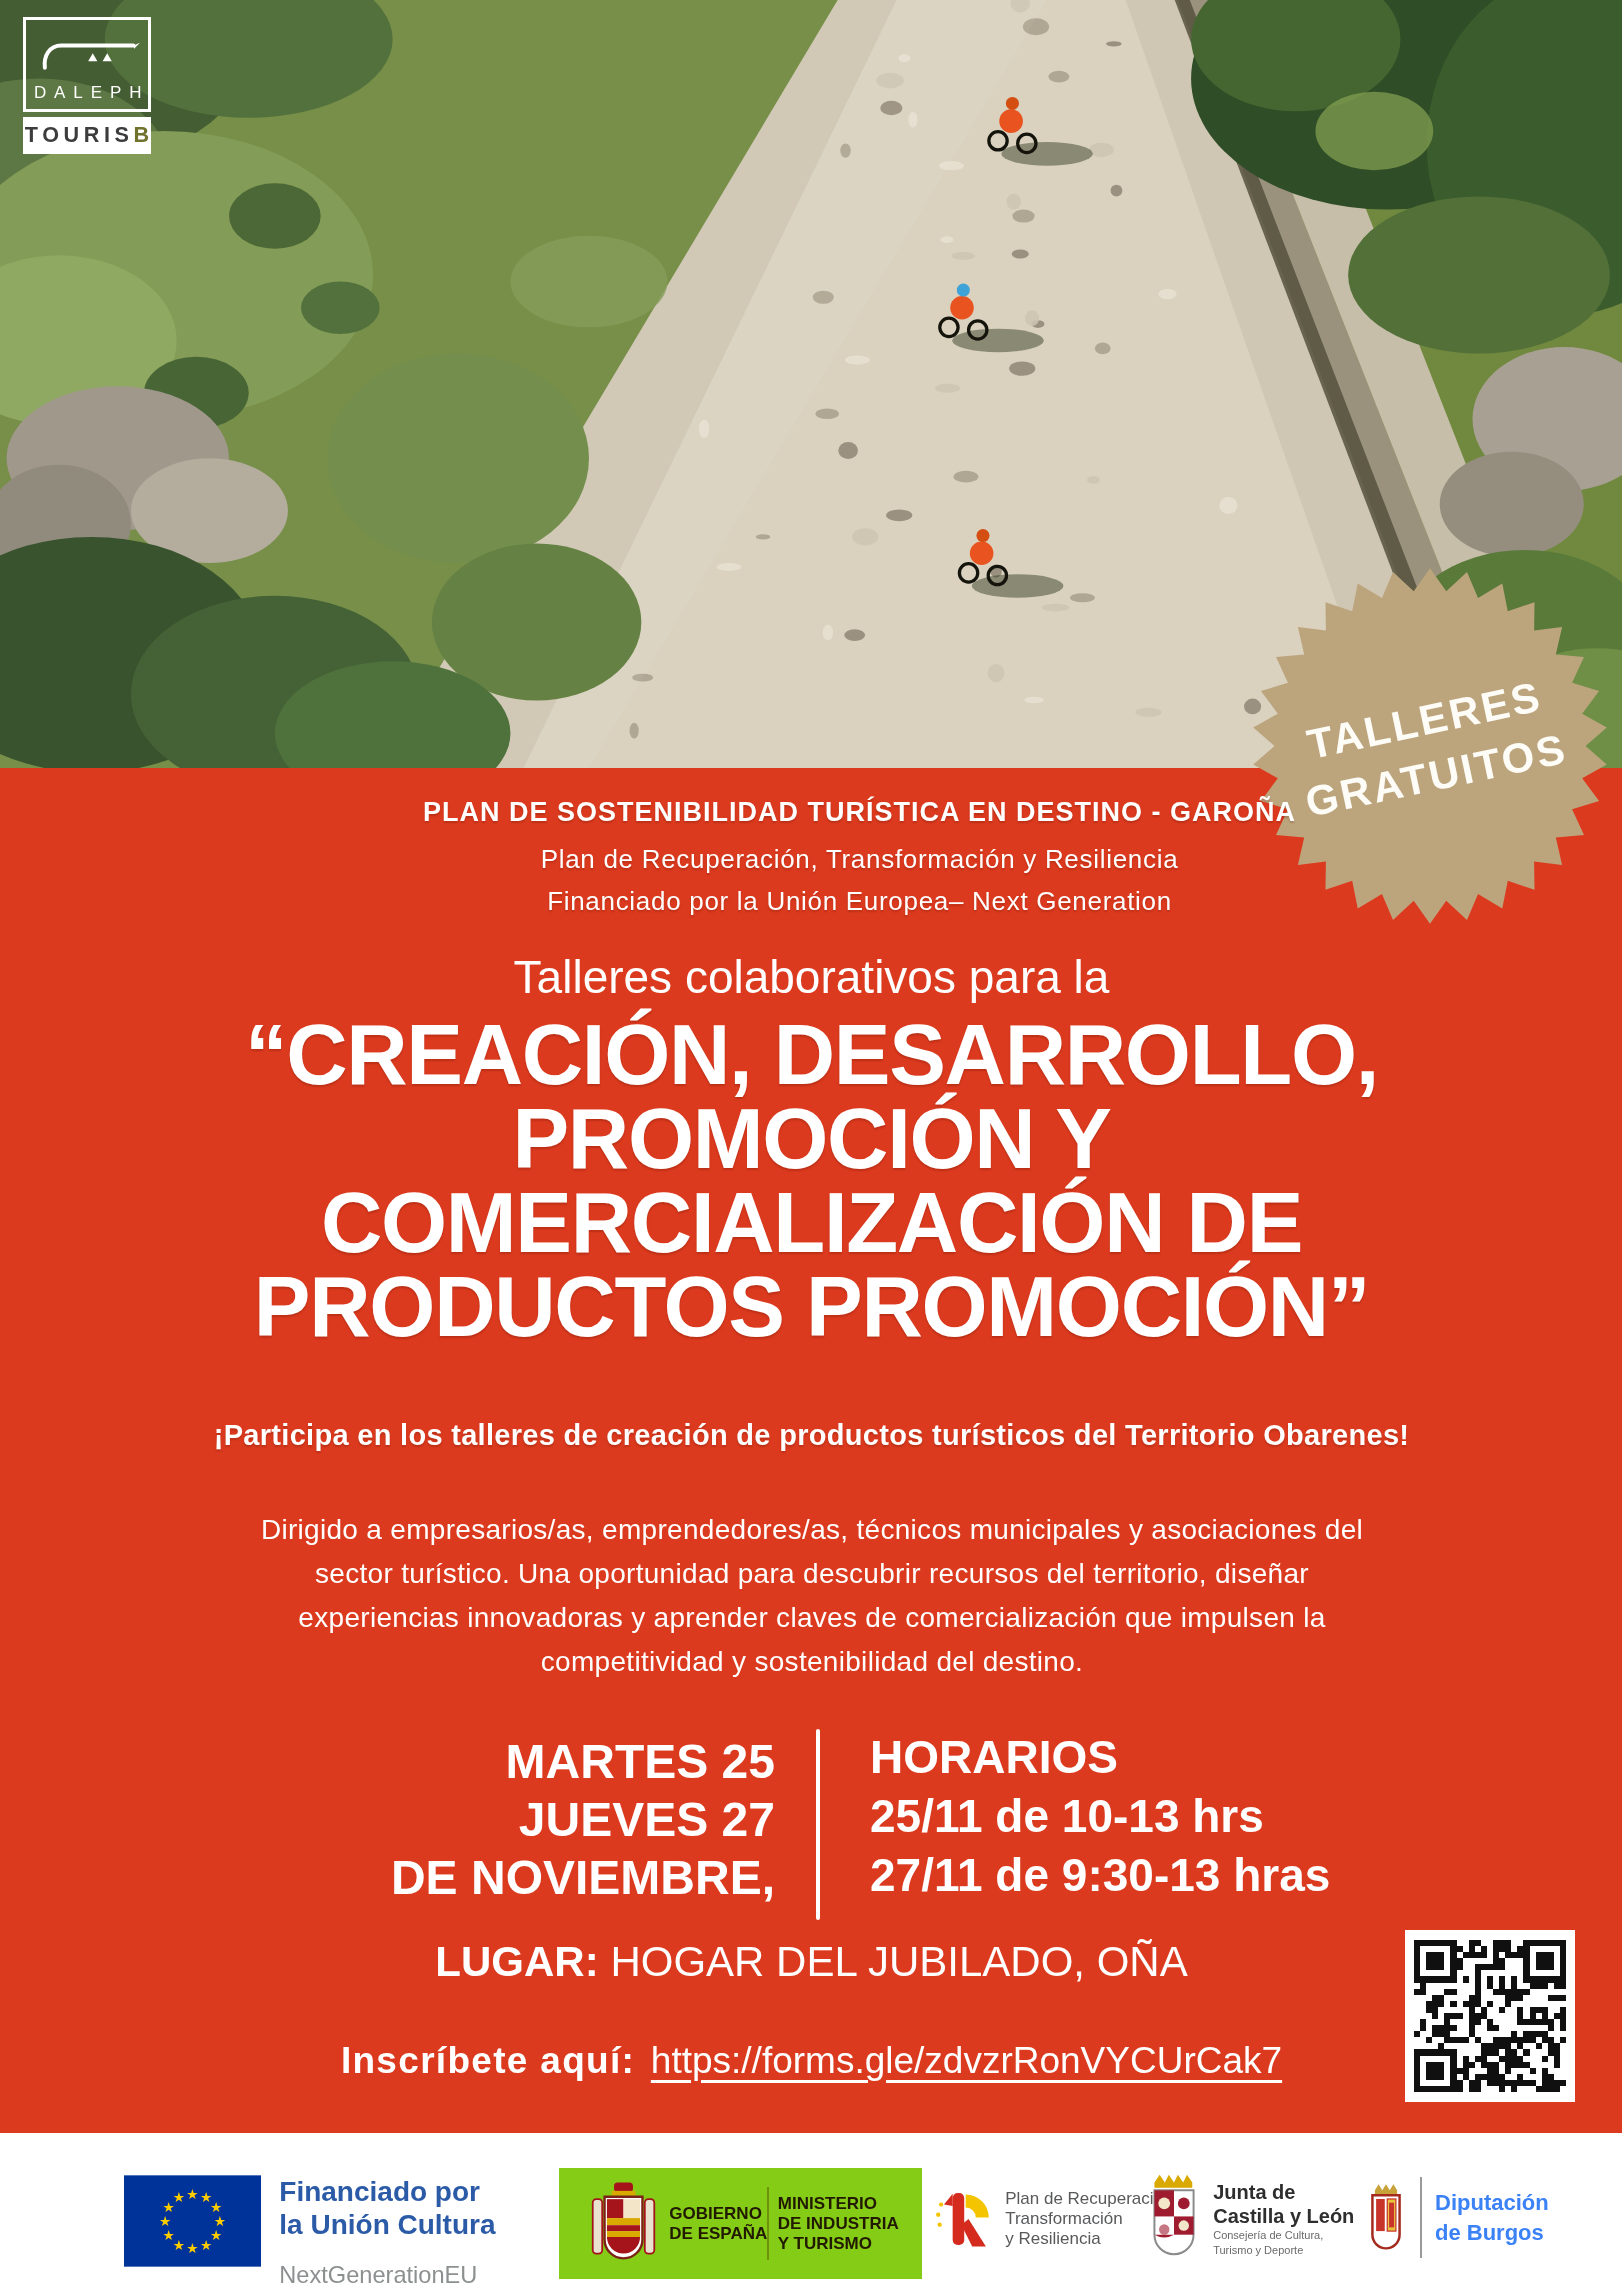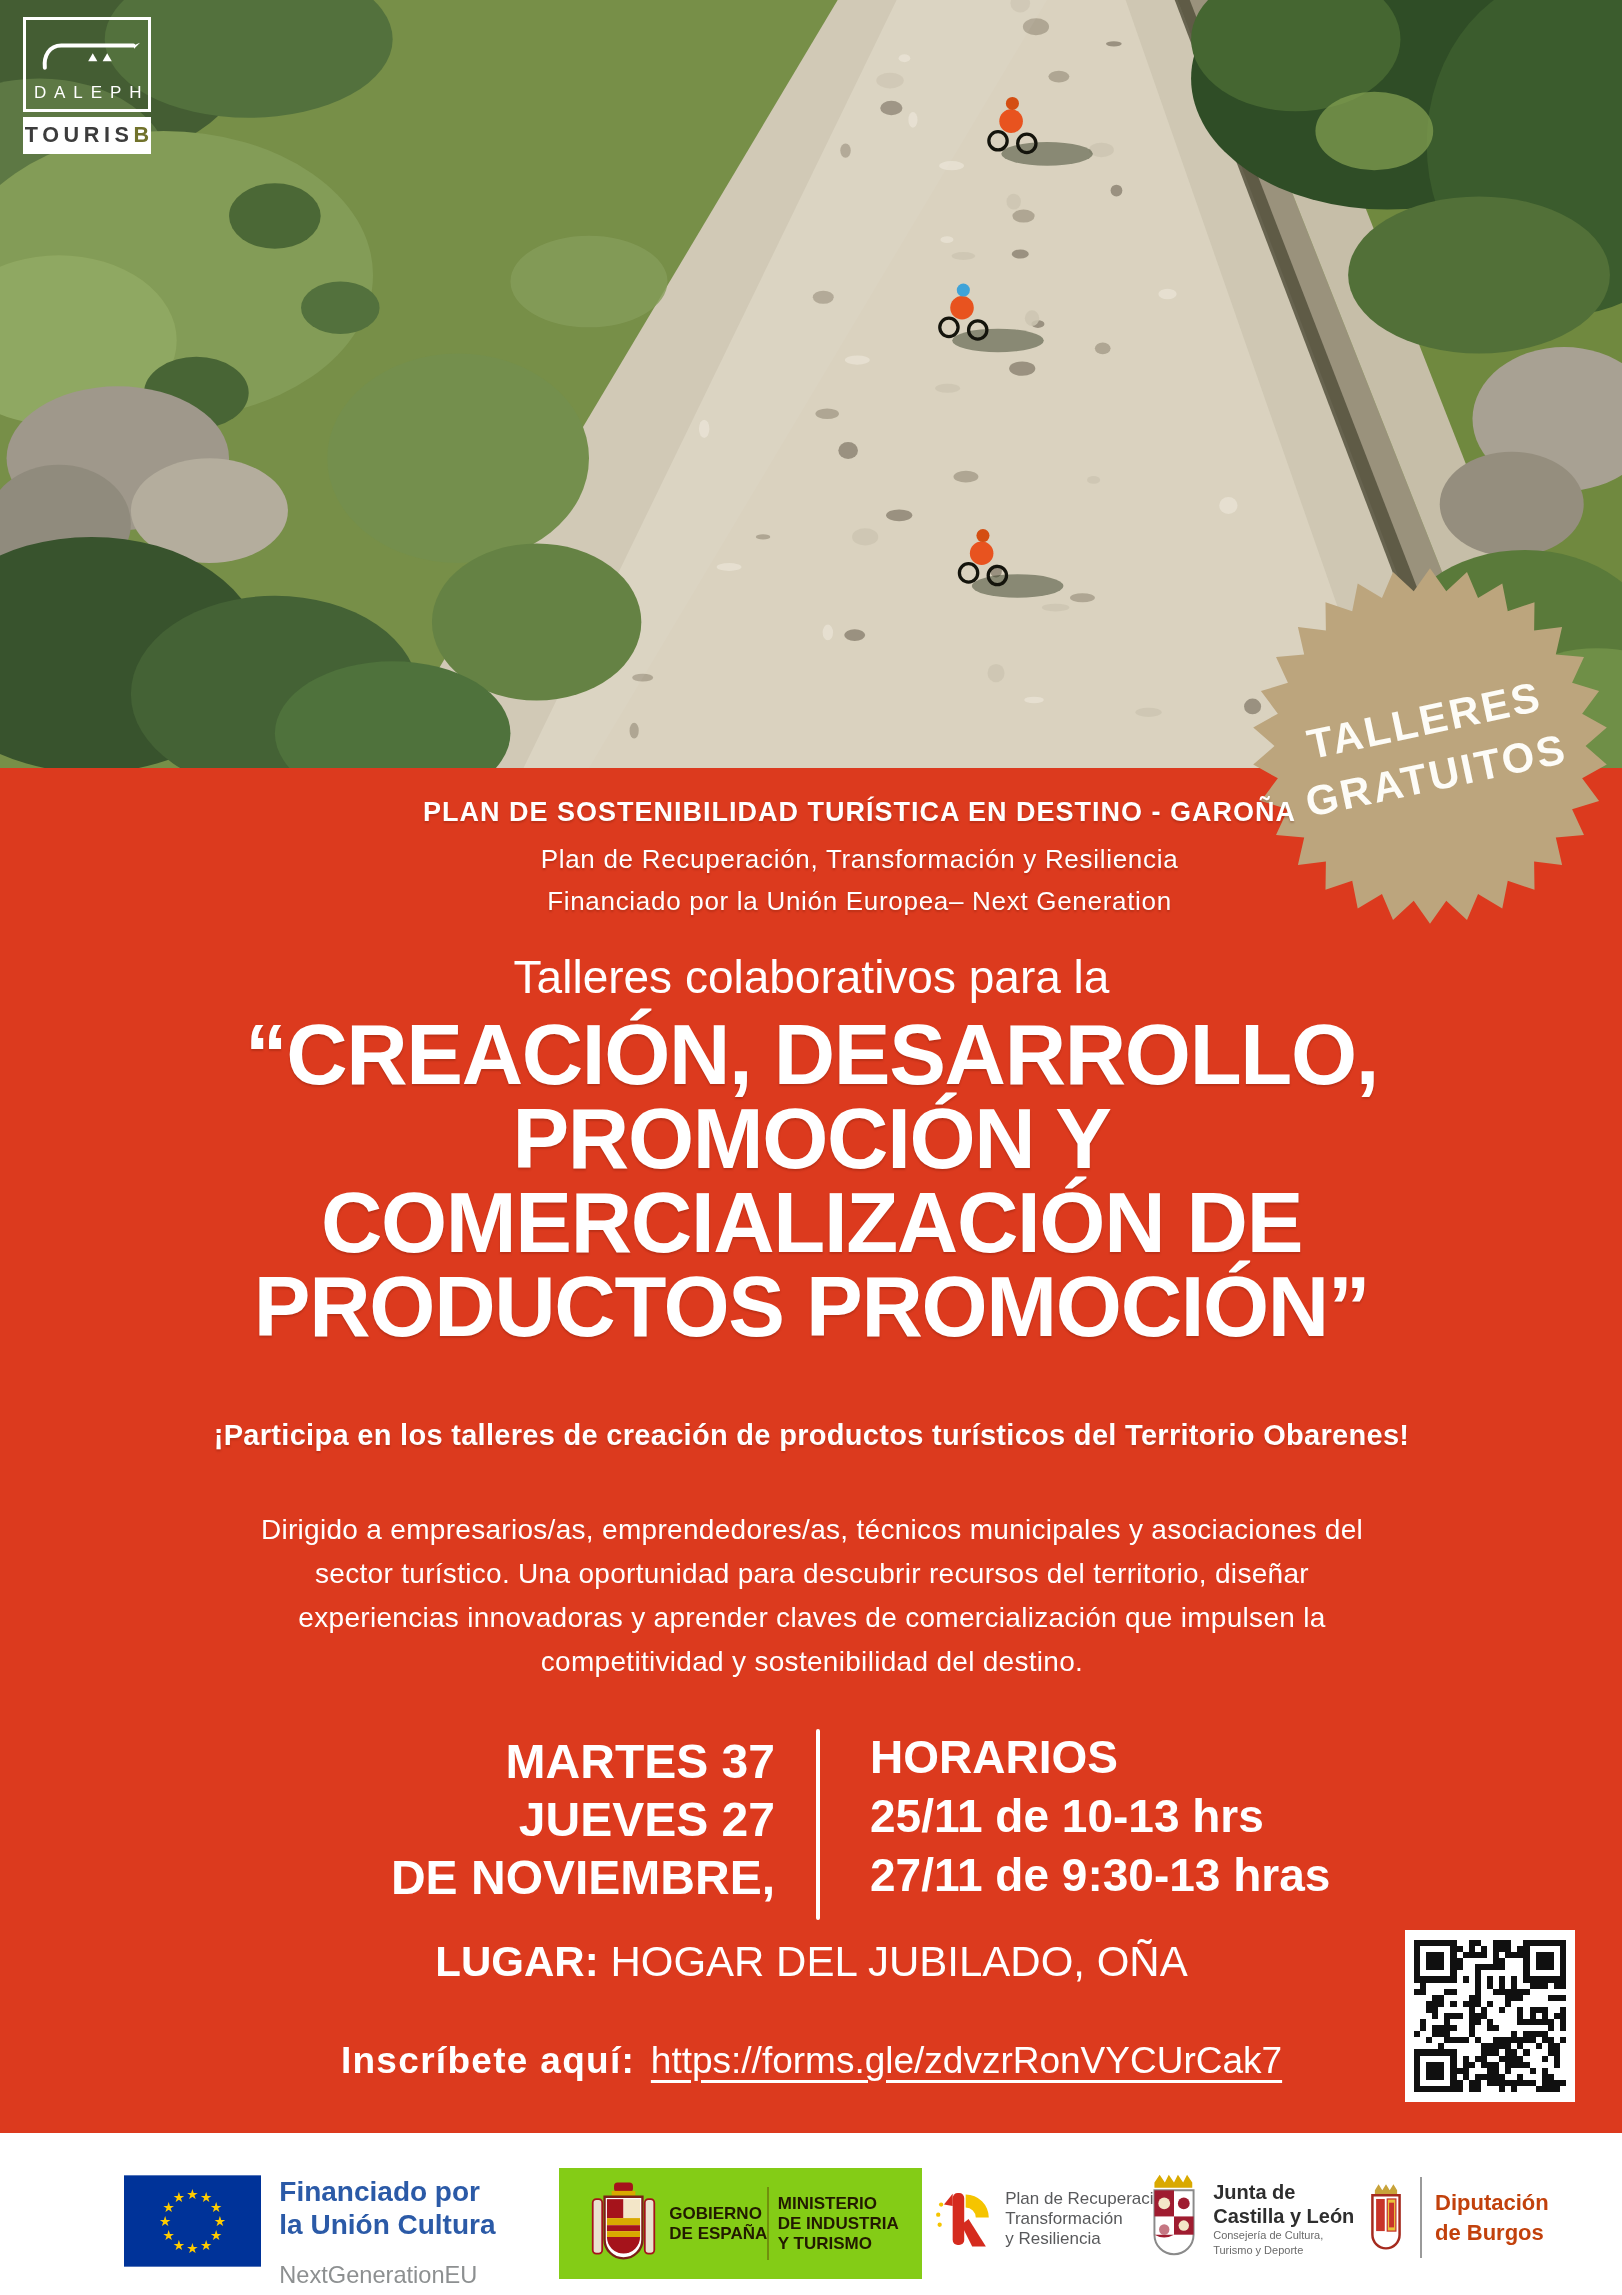--- a/index.html
+++ b/index.html
@@ -65,21 +65,21 @@
   .plan svg{width:65px;height:80px;}
   .plan-tx{margin-left:9.2px;font-size:17px;color:#58595b;line-height:20px;}
   .junta{position:absolute;left:1144px;top:39px;display:flex;}
   .junta svg{width:60px;height:98px;}
   .junta-tx{margin-left:9.2px;margin-top:9.2px;}
   .junta-l{font-size:20px;font-weight:bold;color:#2e2e2e;line-height:23.6px;}
   .junta-s{font-size:11px;color:#6a6a6a;line-height:13.7px;margin-top:1px;}
   .dip{position:absolute;left:1365px;top:44px;display:flex;align-items:center;}
   .dip svg{width:42px;height:77px;}
   .dip .sep{width:2px;height:81px;background:#9a9a9a;margin:0 13px;}
-  .dip-l{font-size:22px;font-weight:bold;color:#c2410c;line-height:30px;}
+  .dip-l{font-size:22px;font-weight:bold;color:#3b82f6;line-height:30px;}
 </style>
 </head>
 <body>
 
 <div class="poster">
 
   <svg class="hero" viewBox="0 0 2480 1173" preserveAspectRatio="none">
     <rect width="2480" height="1173" fill="#70893f"></rect>
 
     <polygon points="1280,0 1800,0 2260,1173 580,1173" fill="#cfc7b3"></polygon>
@@ -233,21 +233,21 @@
 
   <div class="participate whitetx shadow">¡Participa en los talleres de creación de productos turísticos del Territorio Obarenes!</div>
   <div class="desc whitetx">
     <div>Dirigido a empresarios/as, emprendedores/as, técnicos municipales y asociaciones del</div>
     <div>sector turístico.  Una oportunidad para descubrir recursos del territorio, diseñar</div>
     <div>experiencias innovadoras y aprender claves de comercialización que impulsen la</div>
     <div>competitividad y sostenibilidad del destino.</div>
   </div>
 
   <div class="sched-left whitetx">
-    <div>MARTES 37</div>
+    <div>MARTES 25</div>
     <div>JUEVES 27</div>
     <div>DE NOVIEMBRE,</div>
   </div>
   <div class="sched-div"></div>
   <div class="sched-right whitetx">
     <div>HORARIOS</div>
     <div>25/11 de 10-13 hrs</div>
     <div>27/11 de 9:30-13 hras</div>
   </div>
 

